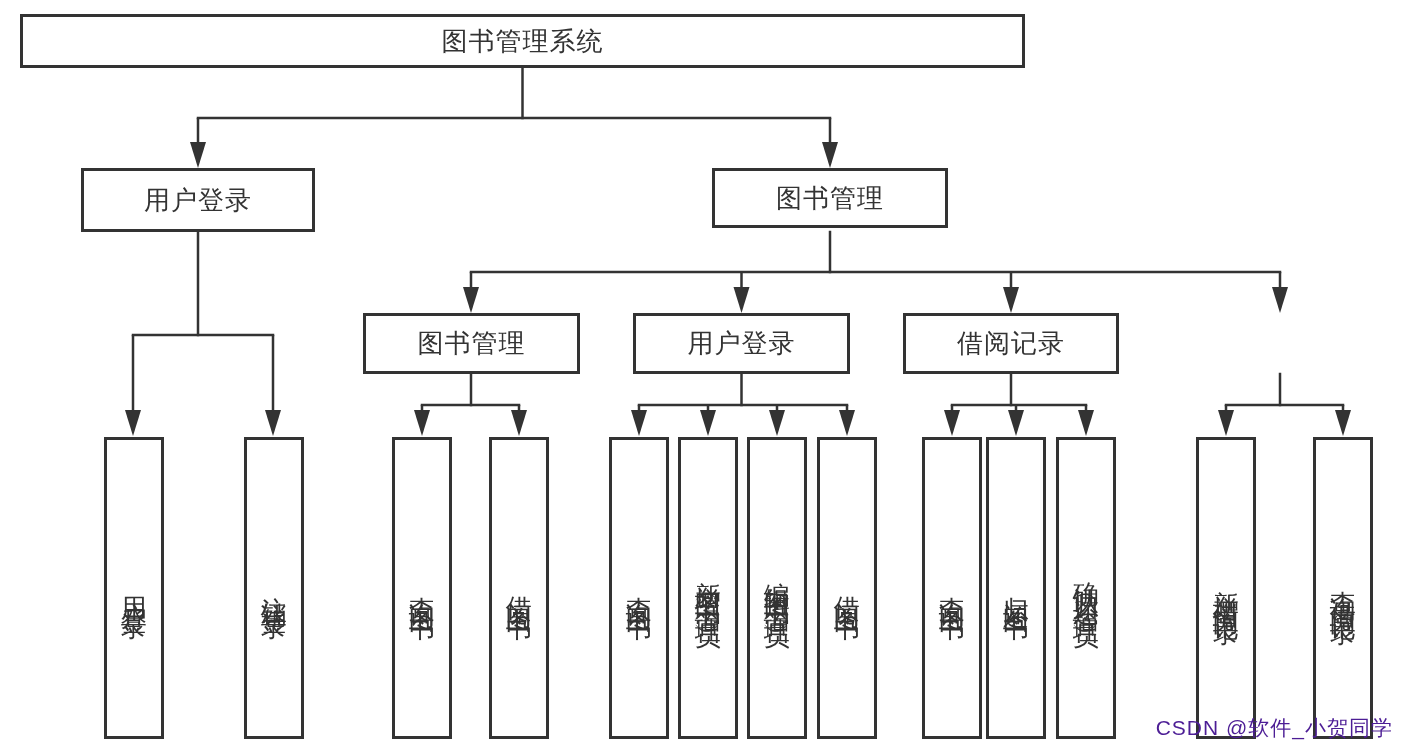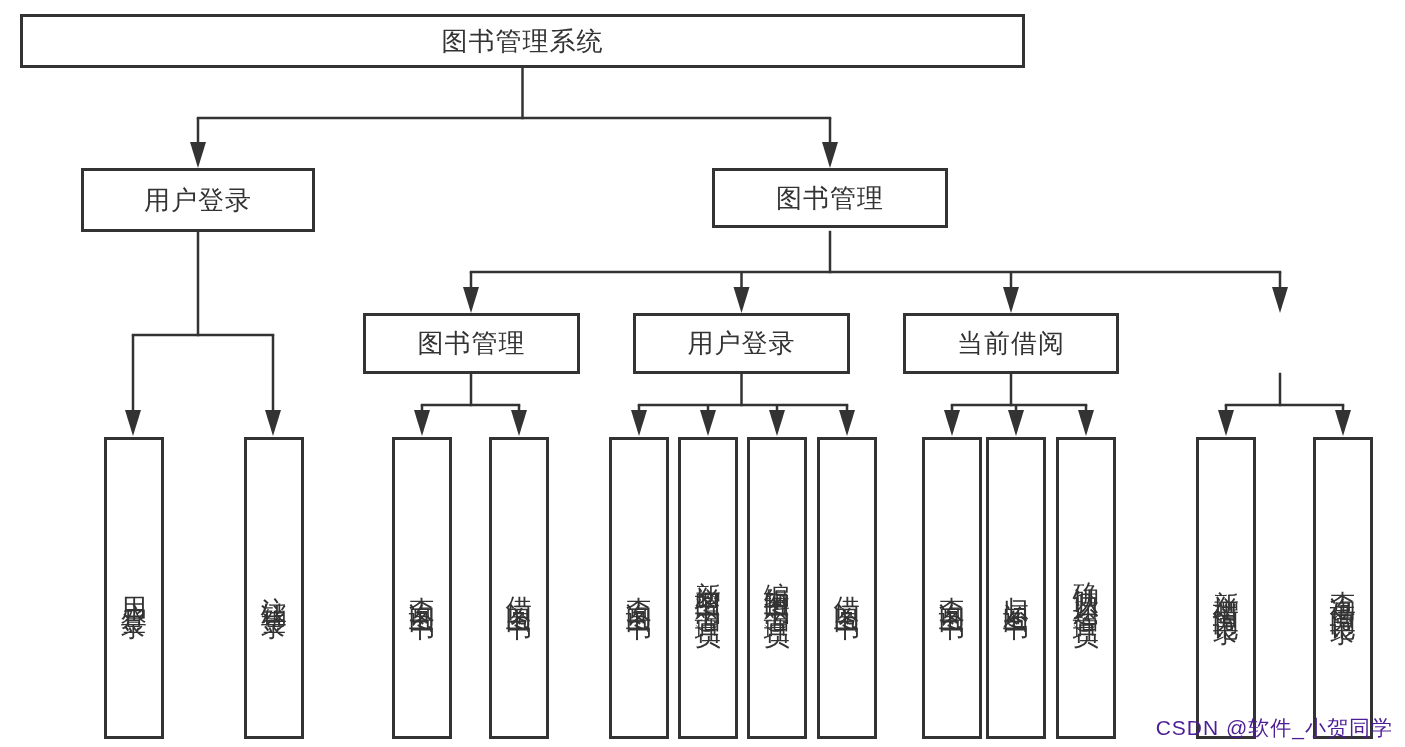--- a/index.html
+++ b/index.html
@@ -143,21 +143,21 @@
       </g>
     </svg>
 
   <div class="node" style="left:20px; top:14px; width:1005px; height:54px;">图书管理系统</div>
 
   <div class="node" style="left:81px; top:168px; width:234px; height:64px;">用户登录</div>
   <div class="node" style="left:712px; top:168px; width:236px; height:60px;">图书管理</div>
 
   <div class="node" style="left:363px; top:313px; width:217px; height:61px;">图书管理</div>
   <div class="node" style="left:633px; top:313px; width:217px; height:61px;">用户登录</div>
-  <div class="node" style="left:903px; top:313px; width:216px; height:61px;">当前借阅</div>
+  <div class="node" style="left:903px; top:313px; width:216px; height:61px;">借阅记录</div>
 
   <div class="node leaf" style="left:104px; top:437px; width:60px; height:302px;">
     <span>用户登录</span>
   </div>
   <div class="node leaf" style="left:244px; top:437px; width:60px; height:302px;">
     <span>注销登录</span>
   </div>
 
   <div class="node leaf" style="left:392px; top:437px; width:60px; height:302px;">
     <span>查询图书</span>

